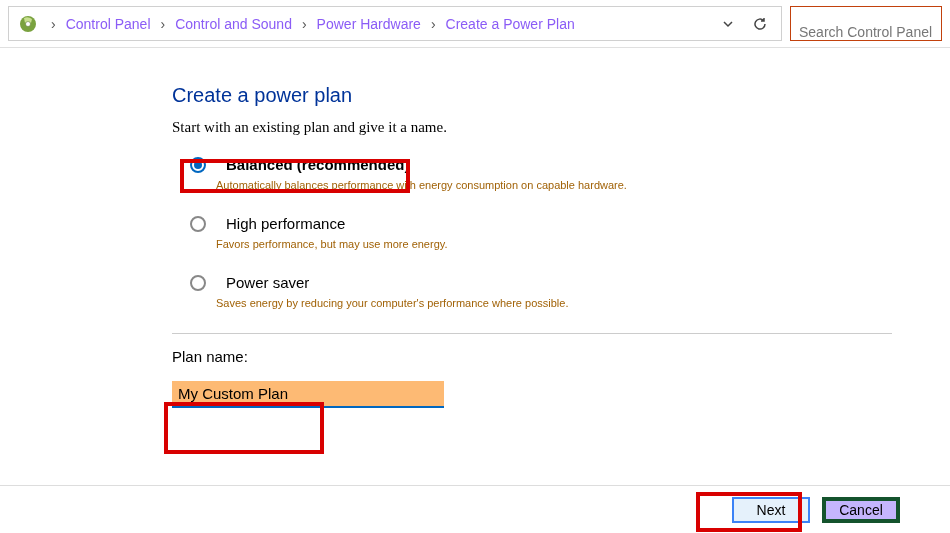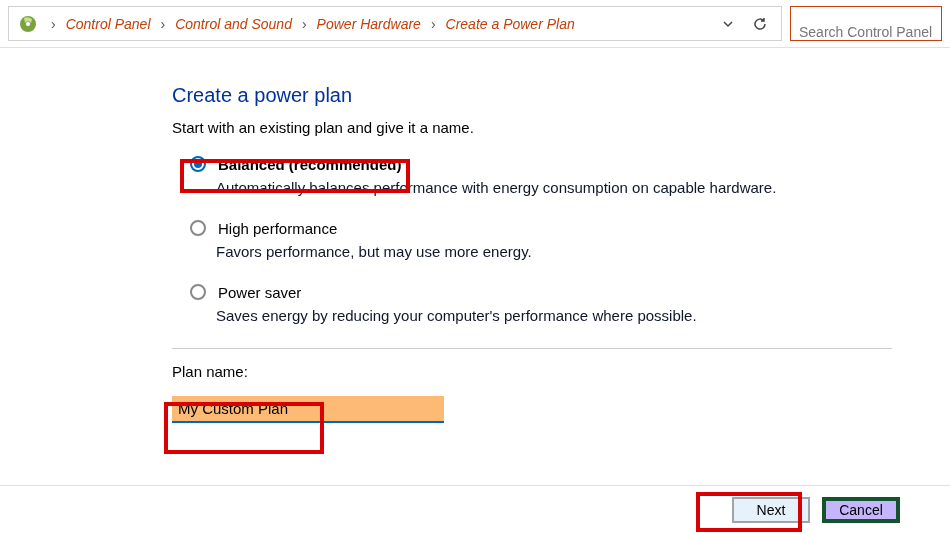--- a/index.html
+++ b/index.html
@@ -29,24 +29,23 @@
     }
     .cp-icon {
       width: 22px;
       height: 22px;
       margin-right: 6px;
       display: flex;
       align-items: center;
       justify-content: center;
     }
     .breadcrumb-segment {
-      color: #c2410c;
+      color: #8b5cf6;
       padding: 4px 4px;
       cursor: pointer;
-      font-style: italic;
     }
     .breadcrumb-sep {
       padding: 0 6px;
       color: #555;
     }
     .bc-right {
       margin-left: auto;
       display: flex;
       align-items: center;
       gap: 14px;
@@ -84,29 +83,30 @@
     }
     .page-title {
       color: #003399;
       font-size: 20px;
       font-weight: 400;
       margin-bottom: 12px;
     }
     .subtitle {
       font-size: 15px;
       margin-bottom: 20px;
+      font-family: Liberation Serif, serif;
     }
     .plan-option {
       margin-bottom: 24px;
       padding-left: 18px;
     }
     .plan-header {
       display: flex;
-      align-items: flex-start;
-      gap: 12px;
+      align-items: flex-end;
+      gap: 20px;
     }
     .radio {
       width: 16px;
       height: 16px;
       border-radius: 50%;
       border: 2px solid #888;
       display: inline-flex;
       align-items: center;
       justify-content: center;
       flex-shrink: 0;
@@ -118,22 +118,22 @@
       height: 8px;
       border-radius: 50%;
       background: #0067c0;
     }
     .plan-label {
       font-size: 15px;
     }
     .plan-label.bold { font-weight: 600; }
     .plan-desc {
       margin: 6px 0 0 26px;
-      font-size: 15px;
-      color: #0f172a;
+      font-size: 11px;
+      color: #a16207;
     }
     .highlight-box {
       border: 4px solid #d80000;
       position: absolute;
       pointer-events: none;
     }
     .hl-balanced {
       left: 180px;
       top: 159px;
       width: 230px;
@@ -193,21 +193,21 @@
       border: 4px solid #14532d;
       background: #c4b5fd;
       font-size: 14px;
       font-family: inherit;
       cursor: pointer;
       display: inline-flex;
       align-items: center;
       justify-content: center;
     }
     .btn.primary {
-      border: 2px solid #a3a3a3;
+      border: 2px solid #3b82f6;
       background: #e5f1fb;
     }
   </style>
 </head>
 <body>
 
 <div class="header-bar">
   <div class="breadcrumb-box">
     <span class="cp-icon">
       <svg width="20" height="20" viewBox="0 0 20 20">

